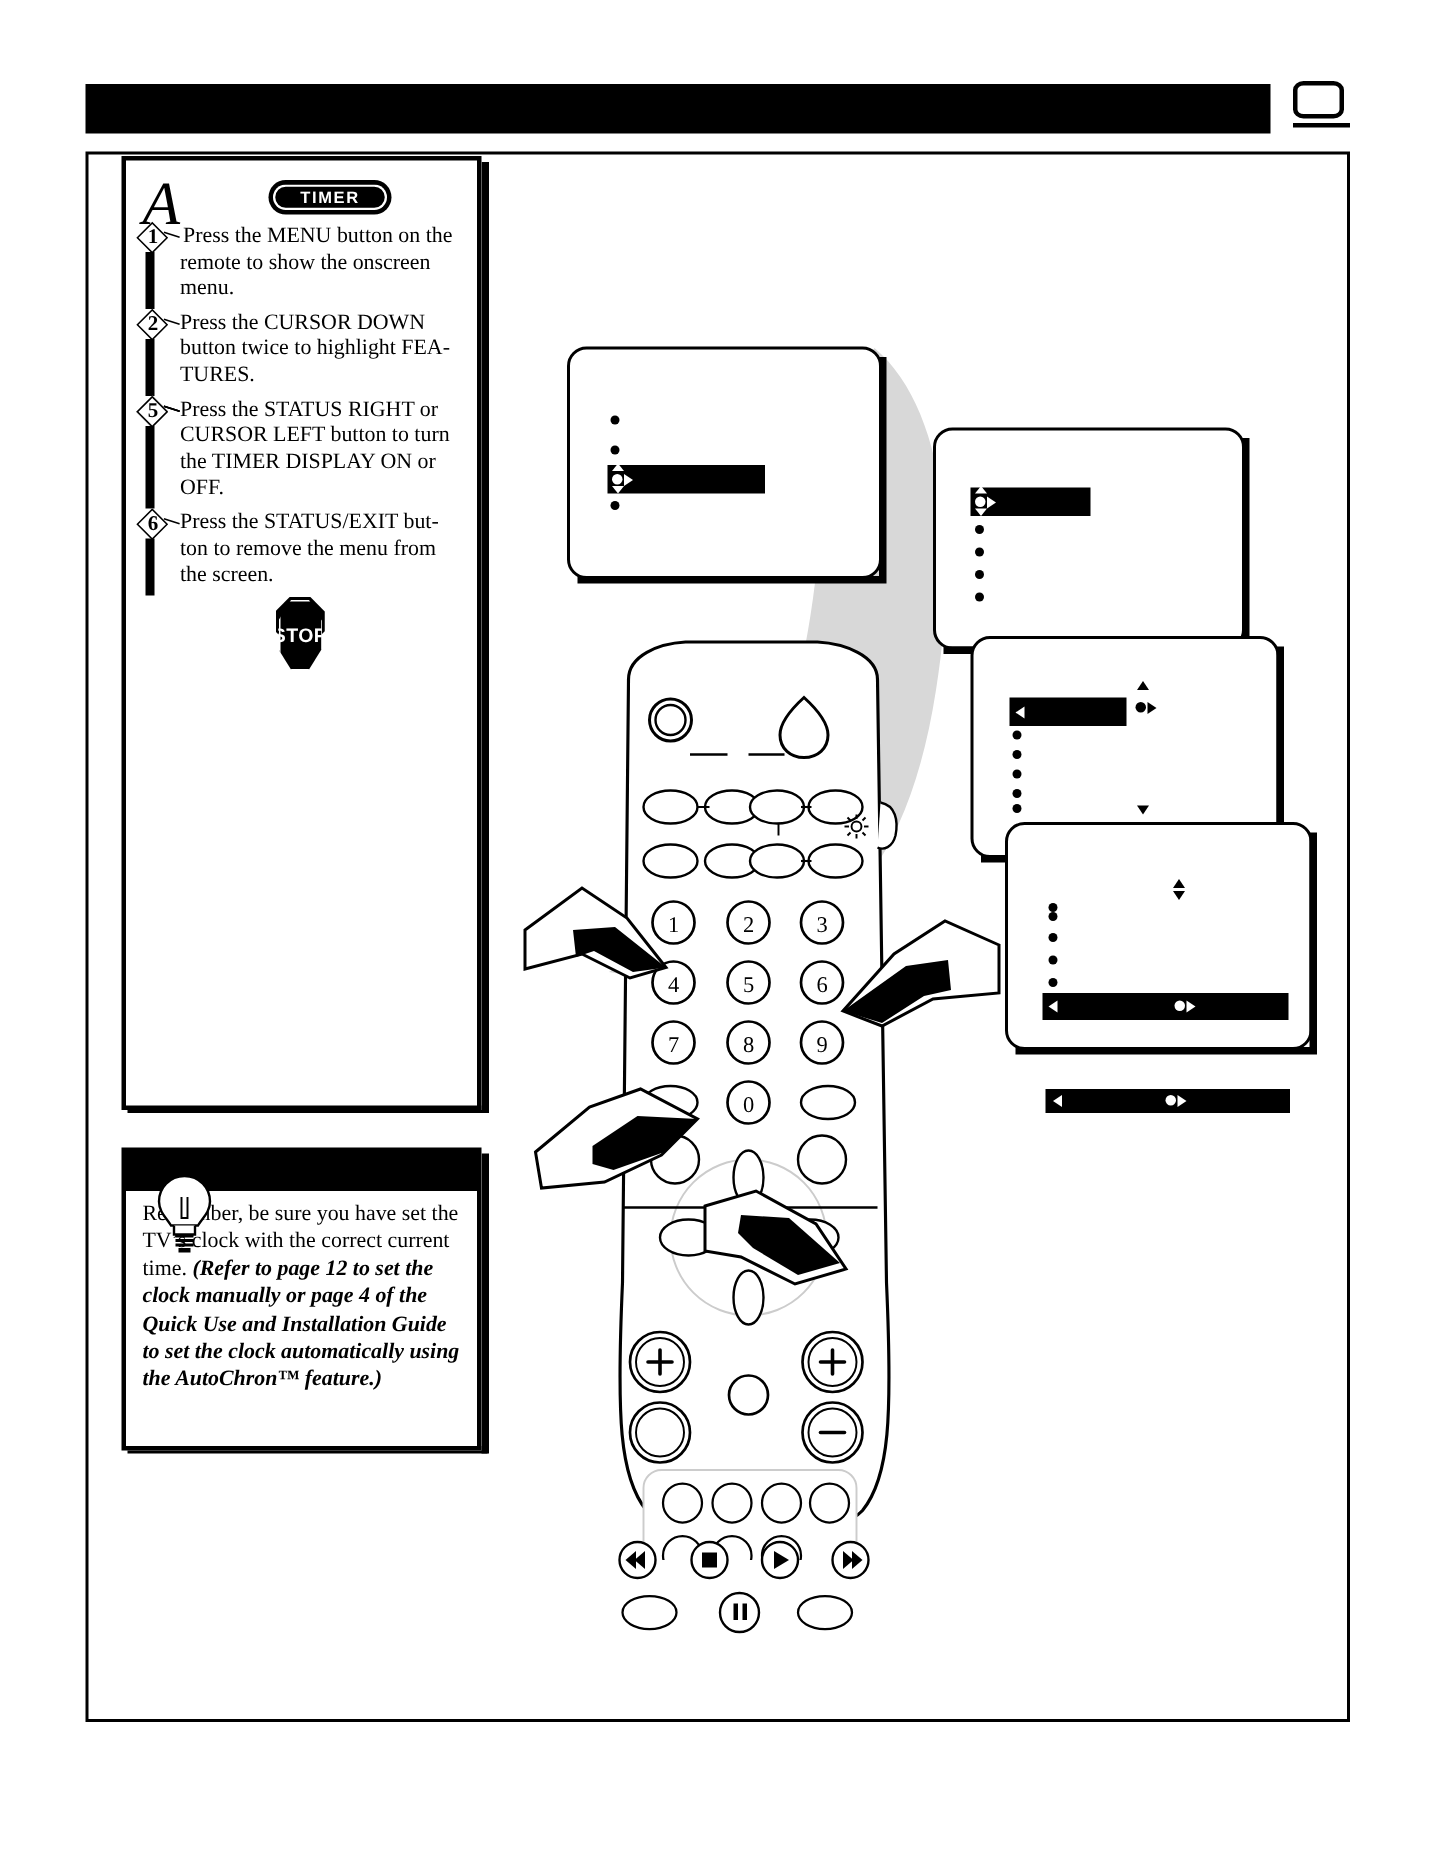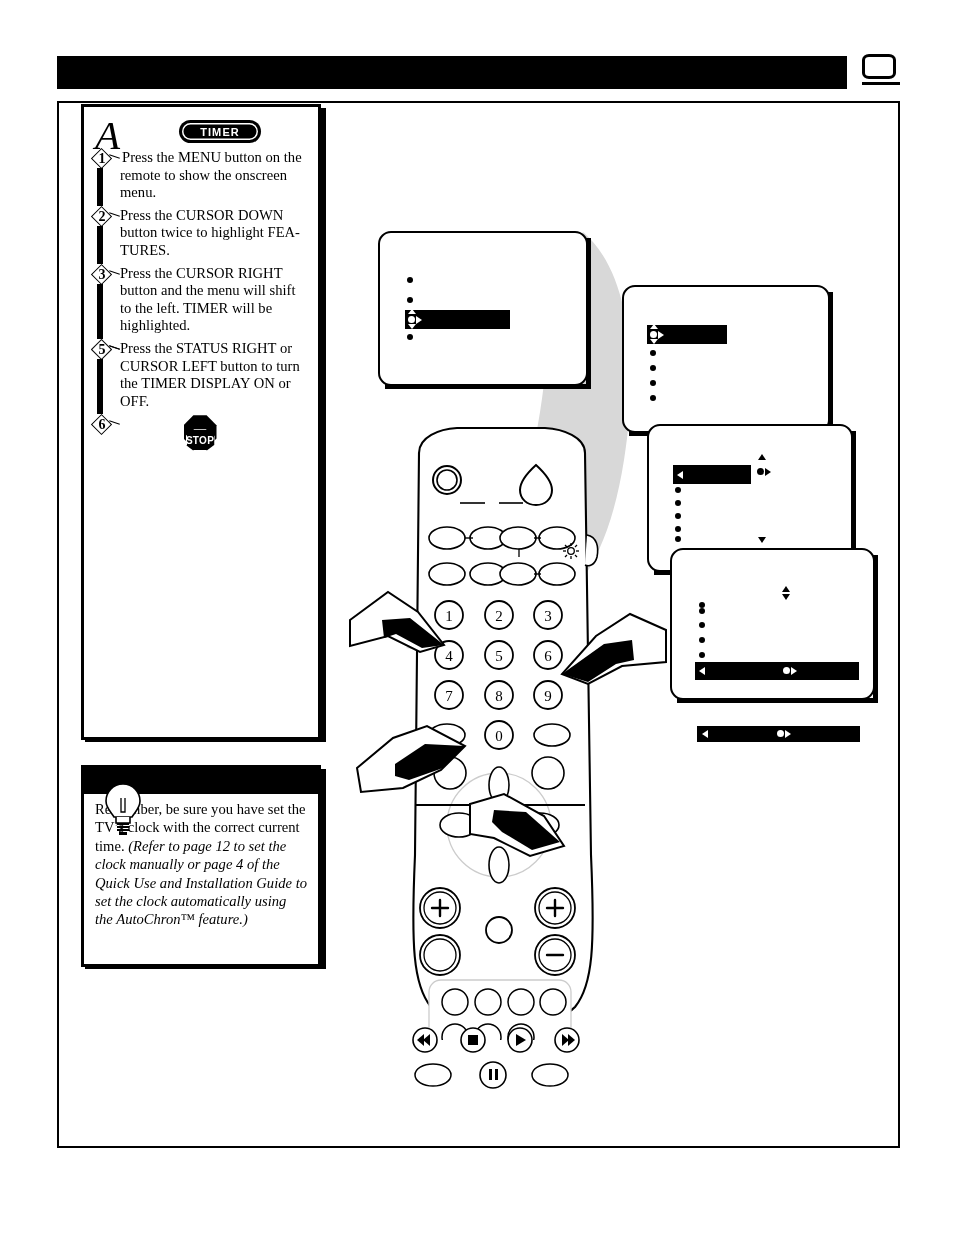--- a/index.html
+++ b/index.html
@@ -44,35 +44,35 @@
       border-top:1.6px solid #000;transform:rotate(18deg);}
   .step .num .dnum{position:absolute;left:0;top:0px;width:22px;height:18px;
       display:flex;align-items:center;justify-content:center;
       font-family:"Liberation Serif",serif;font-size:14px;font-weight:bold;}
   .step .bar{position:absolute;left:5px;top:19px;width:6px;bottom:-4px;background:#000;}
   .step .txt{font-size:14.6px;line-height:17.6px;}
   .step .txt b{font-weight:normal;}
   .stop-wrap{position:relative;width:33px;height:33px;margin:4px auto 0 auto;}
   .stop-wrap .oct-out{position:absolute;left:0;top:0;width:33px;height:33px;background:#000;
       clip-path:polygon(30% 0,70% 0,100% 30%,100% 70%,70% 100%,30% 100%,0 70%,0 30%);}
-  .stop-wrap .oct-in{position:absolute;left:2px;top:2px;width:29px;height:22px;background:#000;
+  .stop-wrap .oct-in{position:absolute;left:2px;top:2px;width:29px;height:47px;background:#000;
       border:1.4px solid #fff;box-sizing:border-box;
       clip-path:polygon(30% 0,70% 0,100% 30%,100% 70%,70% 100%,30% 100%,0 70%,0 30%);
-      color:#fff;font-family:"Liberation Sans",sans-serif;font-weight:bold;font-size:10px;
-      display:flex;align-items:center;justify-content:center;letter-spacing:.3px;margin-top:12px;}
+      color:#fff;font-family:"Liberation Sans",sans-serif;font-weight:bold;font-size:13px;
+      display:flex;align-items:center;justify-content:center;letter-spacing:.3px;}
 
   
   #tip-panel{left:81px;top:765px;width:240px;height:202px;
       border:3px solid #000;box-sizing:border-box;background:#fff;}
   #tip-shadow-b{left:85px;top:964px;width:240px;height:5px;background:#000;}
   #tip-shadow-r{left:321px;top:769px;width:5px;height:200px;background:#000;}
   #tip-blackband{left:84px;top:768px;width:234px;height:26px;background:#000;}
   .tip-body{position:absolute;left:0;top:26px;width:100%;padding:6px 11px 0 11px;
       box-sizing:border-box;font-size:14.6px;line-height:18.4px;}
-  .tip-body .ital{font-style:italic;}
+  .tip-body .ital{font-style:italic;font-weight:bold;}
   #bulb{left:95px;top:768px;width:56px;height:68px;}
 
   
   .tv{position:absolute;background:#fff;border:2.5px solid #000;border-radius:13px;
       box-sizing:border-box;}
   .tv .sh-b{position:absolute;left:5px;right:-5px;bottom:-5px;height:5px;background:#000;}
   .tv .sh-r{position:absolute;right:-5px;top:5px;bottom:0px;width:5px;background:#000;}
   #tv1{left:378px;top:231px;width:210px;height:155px;}
   #tv2{left:622px;top:285px;width:208px;height:148px;}
   #tv3{left:647px;top:424px;width:206px;height:148px;}
@@ -145,23 +145,20 @@
       </div>
     </div>
 
     <div class="step">
       <div class="num">
         <div class="dia"></div>
           <div class="tail"></div>
         <div class="dnum">3</div>
       </div>
       <div class="bar"></div>
-      <div class="txt">
-        <b>Press the CURSOR RIGHT button</b><span> and the menu will shift to the left. TIMER will be highlighted.</span>
-      </div>
     </div>
 
     <div class="step">
       <div class="num">
         <div class="dia"></div>
           <div class="tail"></div>
         <div class="dnum">4</div>
       </div>
       <div class="bar"></div>
     </div>
@@ -178,20 +175,23 @@
       </div>
     </div>
 
     <div class="step">
       <div class="num">
         <div class="dia"></div>
           <div class="tail"></div>
         <div class="dnum">6</div>
       </div>
       <div class="bar"></div>
+      <div class="txt">
+        <b>Press the STATUS/EXIT but-ton</b><span> to remove the menu from the screen.</span>
+      </div>
     </div>
 
     <div class="stop-wrap">
       <div class="oct-out"></div>
       <div class="oct-in">STOP</div>
     </div>
 
   </div>
 </div>
 

